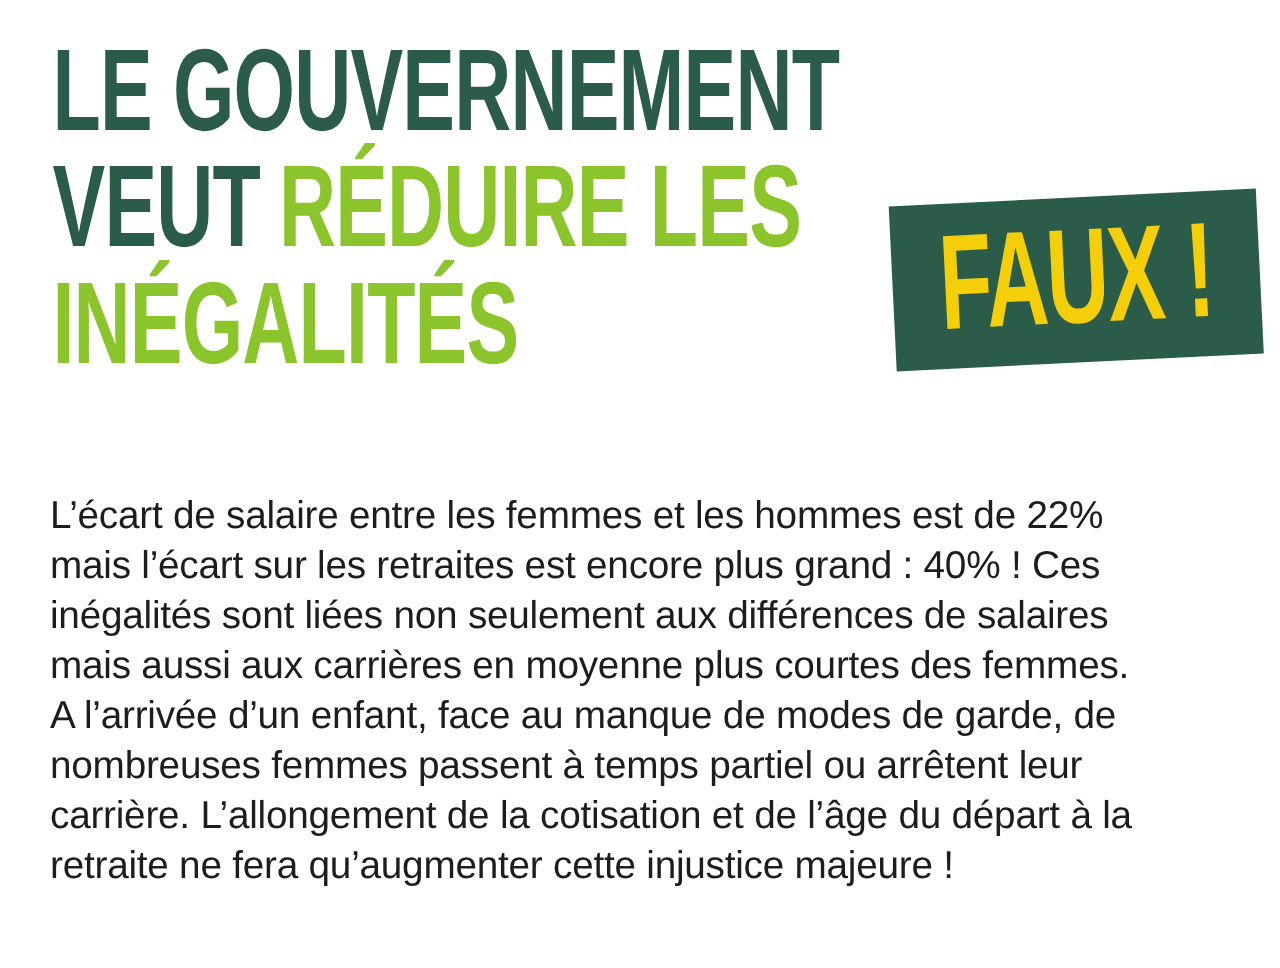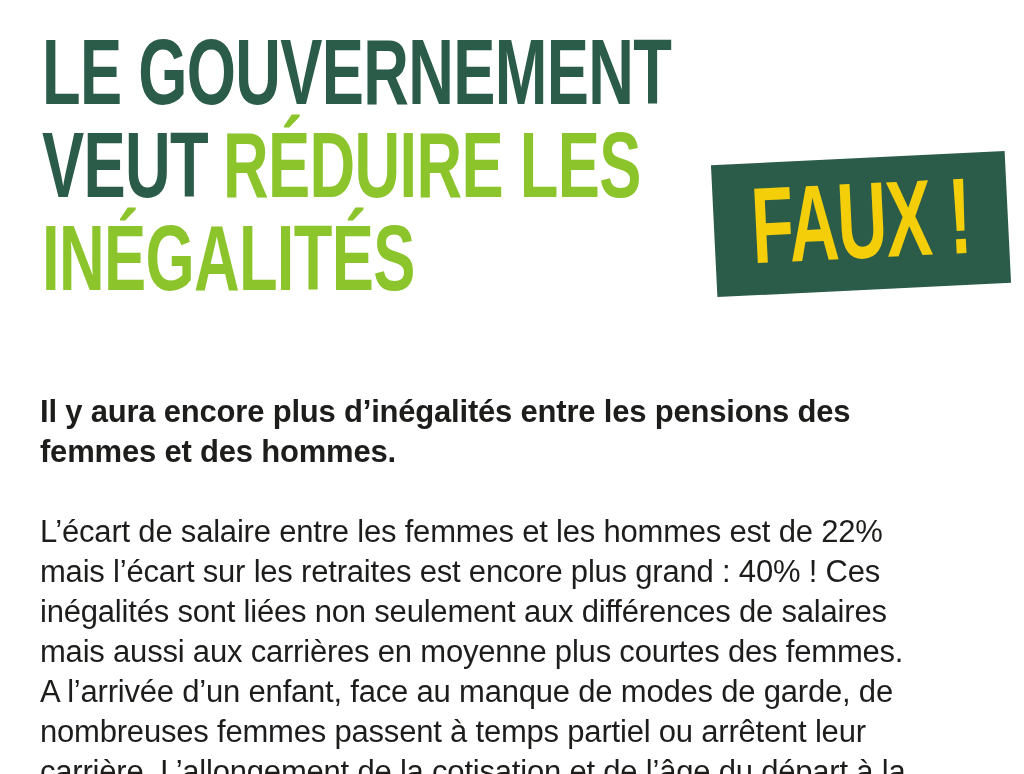--- a/index.html
+++ b/index.html
@@ -87,22 +87,20 @@
   <span class="h-line"><span class="h-dark">LE GOUVERNEMENT</span></span>
   <span class="h-line"><span class="h-dark">VEUT</span><span class="h-light">RÉDUIRE LES</span></span>
   <span class="h-line"><span class="h-light">INÉGALITÉS</span></span>
 </h1>
 
 <div class="badge">
   <span class="badge-label">FAUX !</span>
 </div>
 
 <div class="body-copy">
-  <span class="body-lead">Il y aura encore plus d’inégalités entre les pensions des
-femmes et des hommes.</span>
   <span class="body-text">L’écart de salaire entre les femmes et les hommes est de 22%
 mais l’écart sur les retraites est encore plus grand : 40% ! Ces
 inégalités sont liées non seulement aux différences de salaires
 mais aussi aux carrières en moyenne plus courtes des femmes.
 A l’arrivée d’un enfant, face au manque de modes de garde, de
 nombreuses femmes passent à temps partiel ou arrêtent leur
 carrière. L’allongement de la cotisation et de l’âge du départ à la
 retraite ne fera qu’augmenter cette injustice majeure !</span>
 </div>
 

